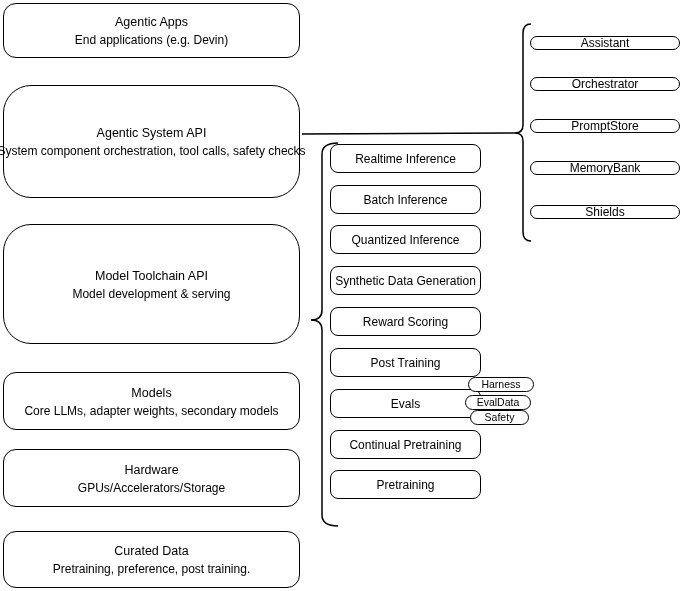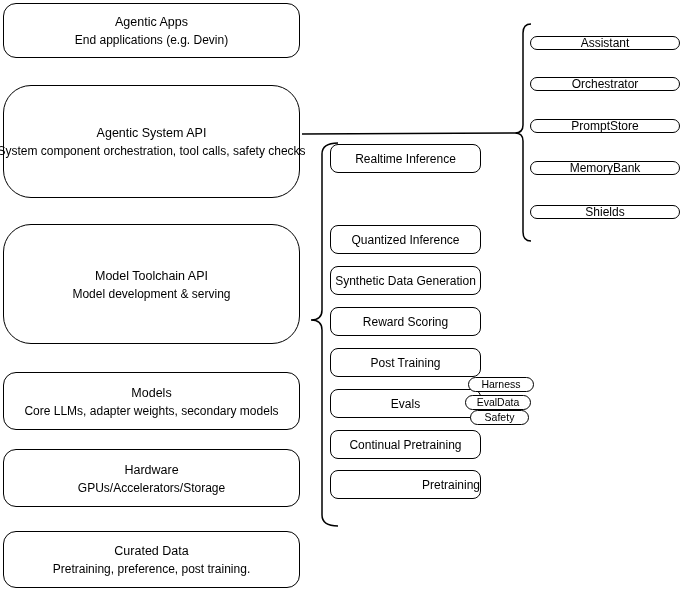--- a/index.html
+++ b/index.html
@@ -126,39 +126,42 @@
   </div>
 
   <div class="node lbox r-small" style="top:531px;height:57px;">
     <div class="ltitle">Curated Data</div>
     <div class="lsub">Pretraining, preference, post training.</div>
   </div>
 
   <div class="node mbox" style="top:144px;">
     <span>Realtime Inference</span>
   </div>
+  <div class="node mbox" style="top:185px;">
+    <span>Batch Inference</span>
+  </div>
   <div class="node mbox" style="top:225px;">
     <span>Quantized Inference</span>
   </div>
   <div class="node mbox" style="top:266px;">
     <span>Synthetic Data Generation</span>
   </div>
   <div class="node mbox" style="top:307px;">
     <span>Reward Scoring</span>
   </div>
   <div class="node mbox" style="top:348px;">
     <span>Post Training</span>
   </div>
   <div class="node mbox" style="top:389px;">
     <span>Evals</span>
   </div>
   <div class="node mbox" style="top:430px;border-radius:8px;">
     <span>Continual Pretraining</span>
   </div>
-  <div class="node mbox" style="top:470px;align-items:flex-end;">
+  <div class="node mbox" style="top:470px;">
     <span>Pretraining</span>
   </div>
 
   <div class="pill" style="left:468px;top:377px;width:66px;">
     <span>Harness</span>
   </div>
   <div class="pill" style="left:465px;top:395px;width:66px;">
     <span>EvalData</span>
   </div>
   <div class="pill" style="left:470px;top:410px;width:59px;">

